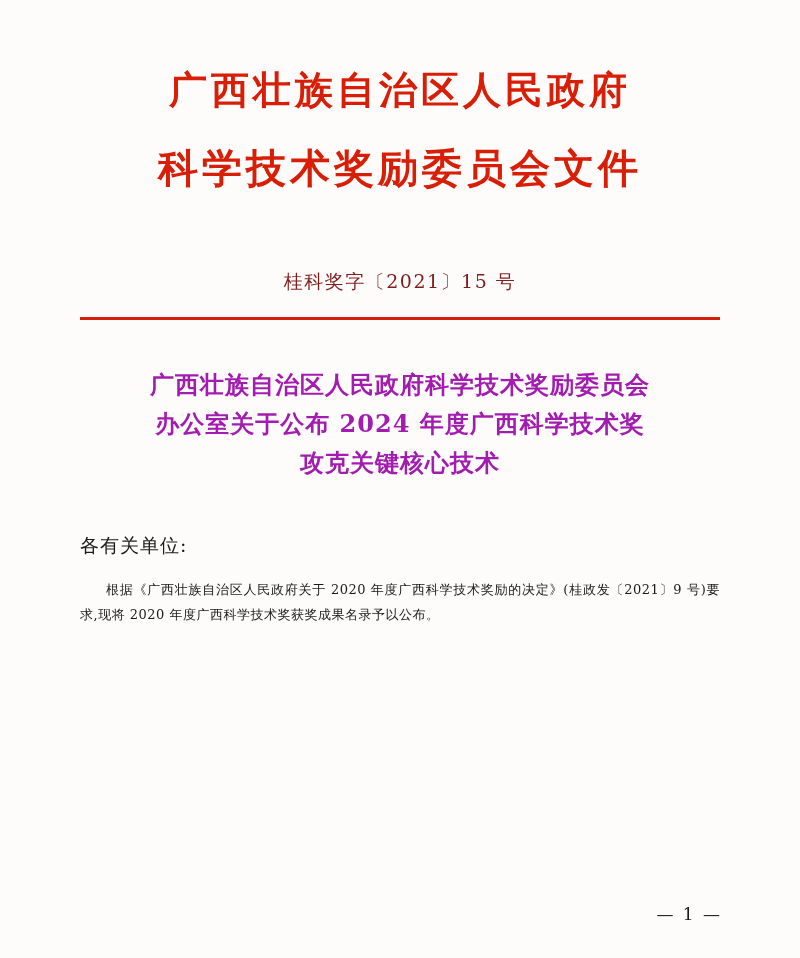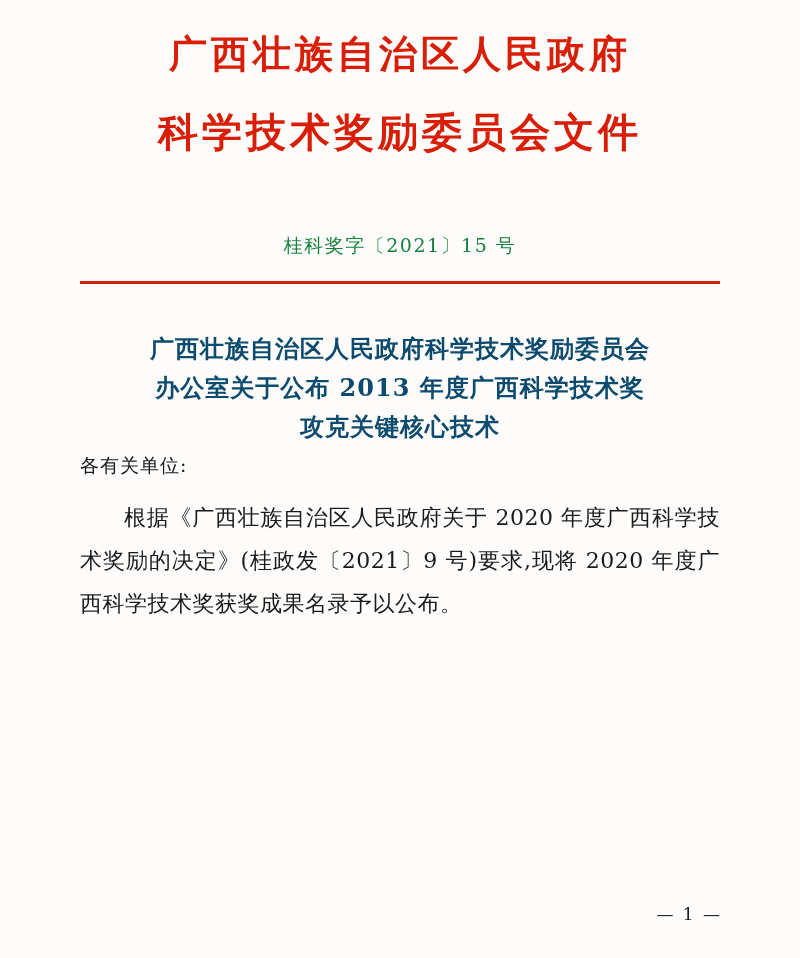--- a/index.html
+++ b/index.html
@@ -15,42 +15,42 @@
     overflow: hidden;
   }
   .page {
     position: relative;
     width: 800px;
     height: 958px;
     background: #fdfcfa;
     box-sizing: border-box;
   }
   .masthead {
-    padding-top: 26px;
+    padding-top: 62px;
     text-align: center;
   }
   .masthead-line {
     color: #d81e06;
     font-family: "DejaVu Serif", "Liberation Serif", serif;
     font-weight: 700;
     letter-spacing: 4px;
     line-height: 1.45;
   }
   .masthead-line1 {
     font-size: 38px;
   }
   .masthead-line2 {
     font-size: 40px;
     margin-top: 22px;
     text-align: center;
   }
   .docnum {
     text-align: center;
     font-size: 19px;
-    color: #15803d;
+    color: #7f1d1d;
     margin-top: 72px;
     letter-spacing: 1.5px;
     font-family: "DejaVu Serif", "Liberation Serif", serif;
   }
   .redrule {
     margin: 22px auto 0 auto;
     width: 640px;
     height: 3px;
     background: #d81e06;
   }
@@ -58,32 +58,33 @@
     width: 640px;
     margin: 0 auto;
     padding-top: 46px;
   }
   .doc-title {
     text-align: center;
     font-size: 24px;
     font-weight: 700;
     line-height: 1.62;
     letter-spacing: 1px;
-    color: #0c4a6e;
+    color: #a21caf;
   }
   .doc-title .tl {
     display: block;
   }
   .salutation {
+    margin-top: 44px;
     font-size: 19px;
     letter-spacing: 1px;
     line-height: 1.9;
   }
   .para {
-    font-size: 22px;
+    font-size: 13px;
     line-height: 1.95;
     letter-spacing: 0.5px;
     text-align: justify;
     margin-top: 14px;
     text-indent: 2em;
   }
   .pagenum {
     position: absolute;
     right: 78px;
     bottom: 34px;
@@ -103,21 +104,21 @@
   </div>
 
   <div class="docnum">桂科奖字〔2021〕15 号</div>
 
   <div class="redrule"></div>
 
   <div class="body-area">
 
     <div class="doc-title">
       <span class="tl">广西壮族自治区人民政府科学技术奖励委员会</span>
-      <span class="tl">办公室关于公布 2013 年度广西科学技术奖</span>
+      <span class="tl">办公室关于公布 2024 年度广西科学技术奖</span>
       <span class="tl">攻克关键核心技术</span>
     </div>
 
     <div class="salutation">各有关单位:</div>
 
     <div class="para">根据《广西壮族自治区人民政府关于 2020 年度广西科学技术奖励的决定》(桂政发〔2021〕9 号)要求,现将 2020 年度广西科学技术奖获奖成果名录予以公布。</div>
 
   </div>
 
   <div class="pagenum">— 1 —</div>

